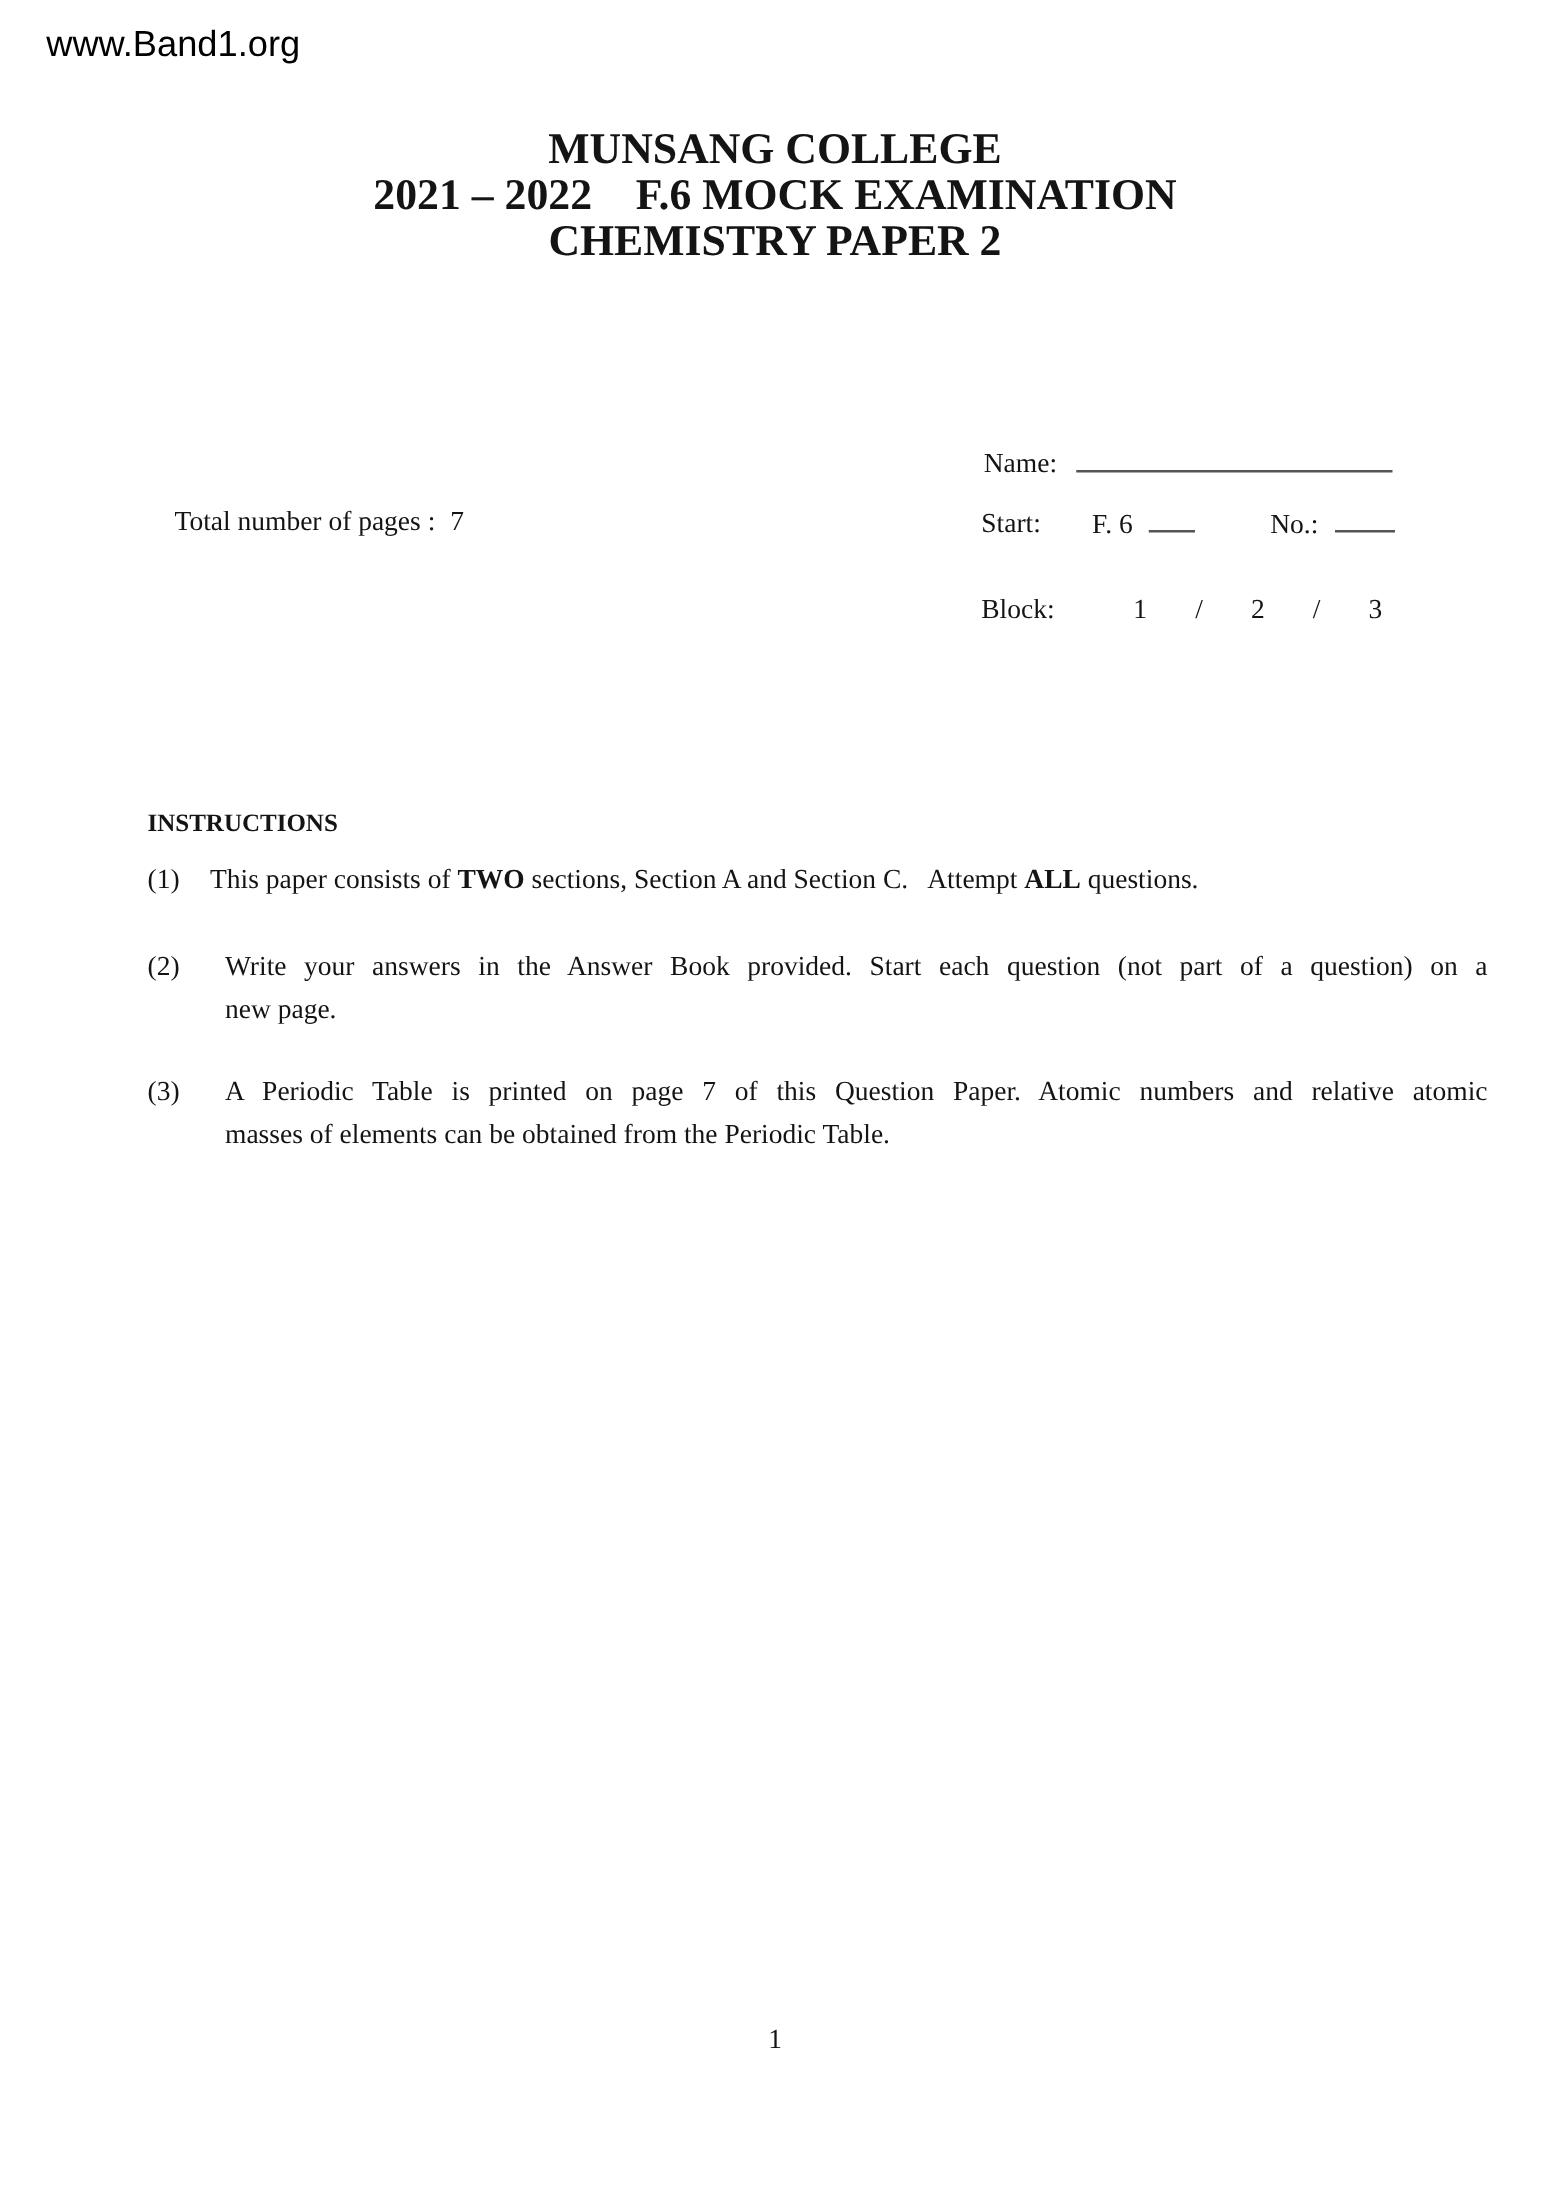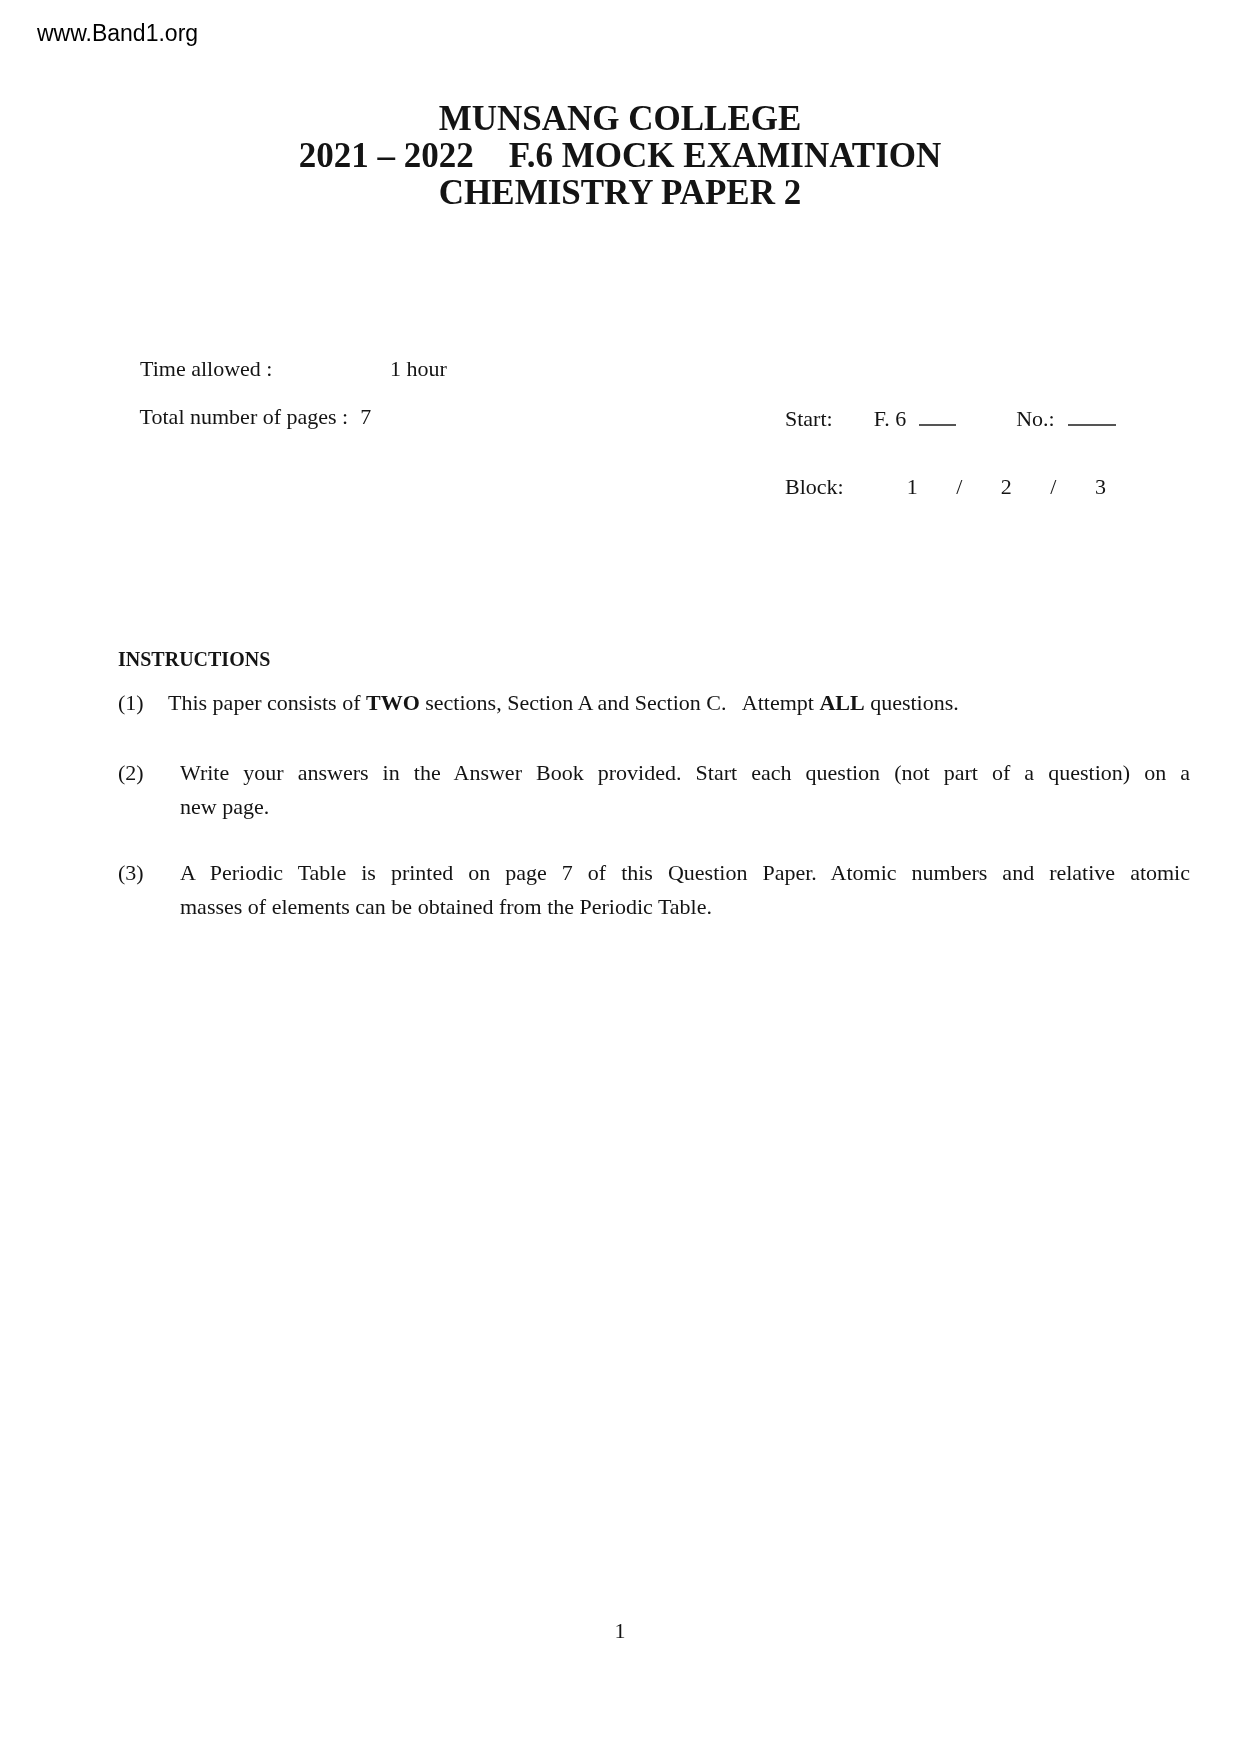--- a/index.html
+++ b/index.html
@@ -13,21 +13,21 @@
     overflow: hidden;
   }
   .prewrap { white-space: pre-wrap; }
 
   
   .watermark {
     position: absolute;
     left: 37px;
     top: 20px;
     font-family: "Liberation Sans", sans-serif;
-    font-size: 23px;
+    font-size: 29px;
     color: #000;
   }
 
   
   .title-block {
     position: absolute;
     left: 0;
     right: 0;
     top: 100px;
     text-align: center;
@@ -100,28 +100,28 @@
 <div class="page">
 
   <div class="watermark">www.Band1.org</div>
 
   <header class="title-block">
     <div>MUNSANG COLLEGE</div>
     <div class="prewrap">2021 – 2022    F.6 MOCK EXAMINATION</div>
     <div>CHEMISTRY PAPER 2</div>
   </header>
 
-  <div class="info-row row-time">
-    <span class="label-wide">Time allowed :</span><span>1 hour</span>
-  </div>
 
   <div class="info-row row-pages">
     <span>Total number of pages :</span><span class="gap-sm">7</span>
   </div>
 
+  <div class="info-row row-name">
+    <span>Name:</span><span class="blank blank-name"></span>
+  </div>
 
   <div class="info-row row-class">
     <span>Start:</span><span class="class-value">F. 6</span><span class="blank blank-class"></span><span class="no-label">No.:</span><span class="blank blank-no"></span>
   </div>
 
   <div class="info-row row-block">
     <span>Block:</span><span class="block-value prewrap">1       /       2       /       3</span>
   </div>
 
   <div class="instructions-heading">INSTRUCTIONS</div>

